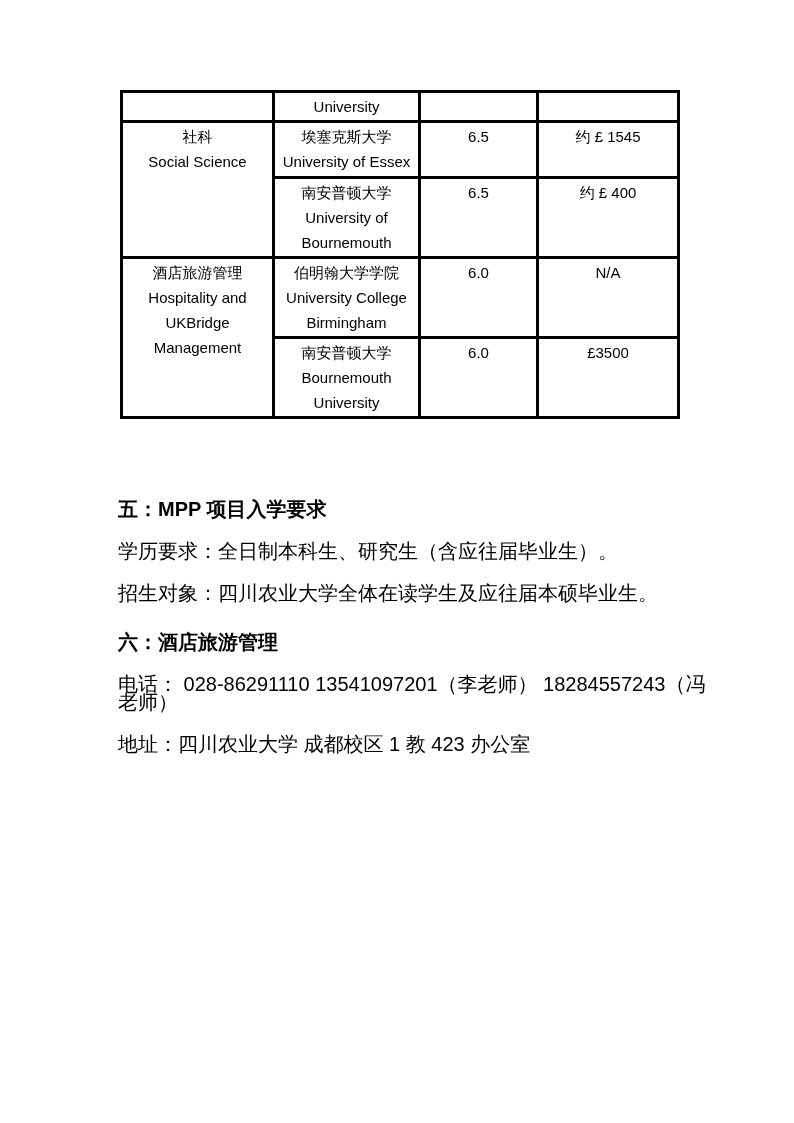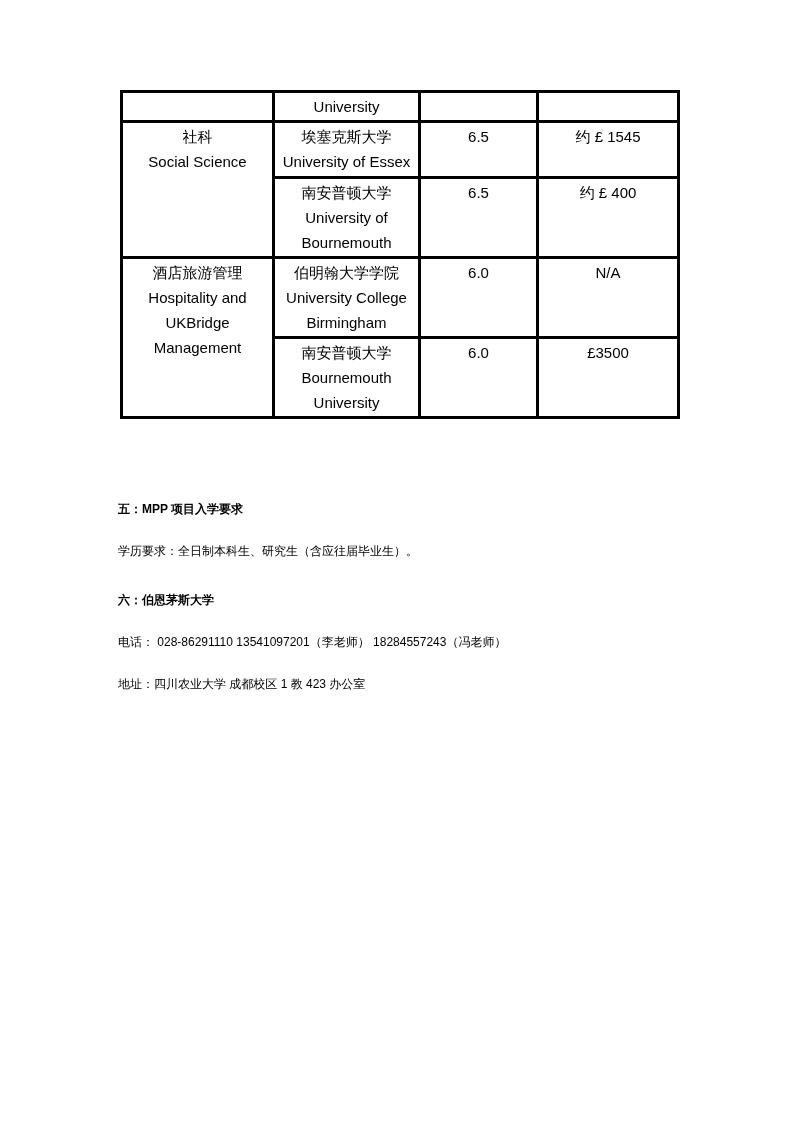--- a/index.html
+++ b/index.html
@@ -38,21 +38,21 @@
   td.sep-t { border-top-width: 2px; }
   .cell-line { display: block; }
   .align-left { text-align: center; }
 
   
   .body-text {
     position: absolute;
     left: 118px;
     top: 500px;
     width: 600px;
-    font-size: 12px;
+    font-size: 20px;
     line-height: 18px;
   }
   .body-text p { margin: 0 0 24px 0; }
   .sec-heading { font-weight: bold; }
   .sec-heading.second { margin-top: 31px; }
 </style>
 </head>
 <body>
 
 <div class="page">
@@ -120,19 +120,20 @@
         </td>
         <td class="sep-t">6.0</td>
         <td class="sep-t">£3500</td>
       </tr>
     </tbody>
   </table>
 
   <div class="body-text">
     <p class="sec-heading">五：MPP 项目入学要求</p>
     <p>学历要求：全日制本科生、研究生（含应往届毕业生）。</p>
+    <p>招生对象：四川农业大学全体在读学生及应往届本硕毕业生。</p>
 
-    <p class="sec-heading second">六：伯恩茅斯大学</p>
+    <p class="sec-heading second">六：酒店旅游管理</p>
     <p>电话： 028-86291110  13541097201（李老师） 18284557243（冯老师）</p>
     <p>地址：四川农业大学 成都校区 1 教 423 办公室</p>
   </div>
 
 </div>
 
 </body></html>

